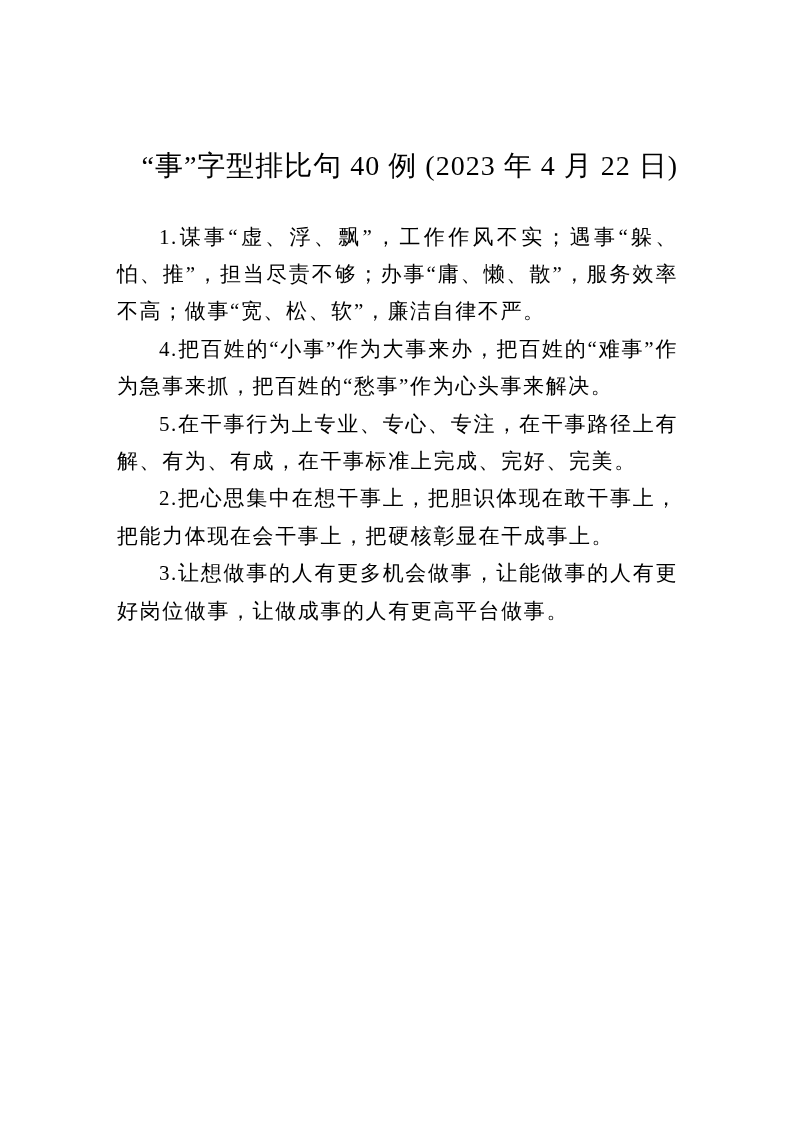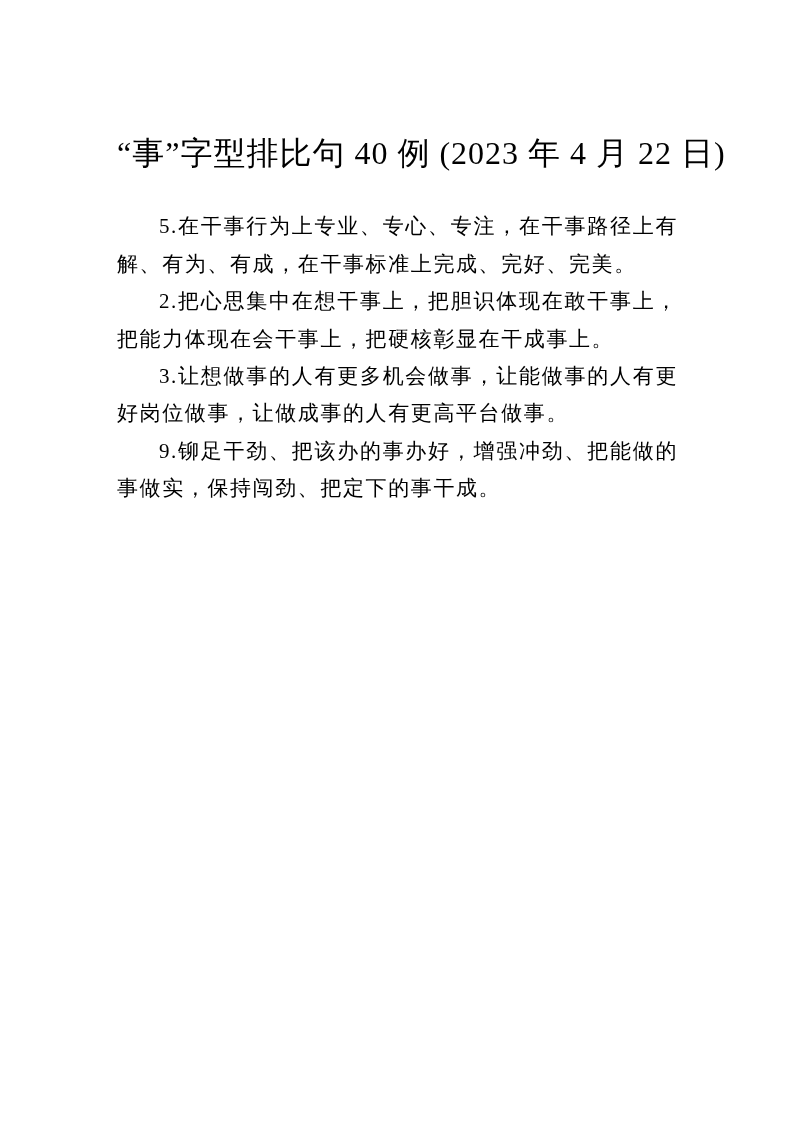--- a/index.html
+++ b/index.html
@@ -15,24 +15,24 @@
   .doc-page {
     box-sizing: border-box;
     width: 793px;
     height: 1122px;
     padding: 130px 115px 0 117px;
     background: #ffffff;
     color: #000000;
     font-family: "Liberation Serif", "DejaVu Serif", serif;
   }
   .doc-title {
-    margin: 0 0 32px 0;
-    font-size: 32px;
+    margin: 16px 0 32px 0;
+    font-size: 28px;
     font-weight: normal;
-    text-align: left;
+    text-align: right;
     letter-spacing: 1px;
     line-height: 1.45;
     white-space: nowrap;
   }
   .doc-body p {
     margin: 0;
     font-size: 21px;
     line-height: 37.4px;
     text-indent: 2em;
     text-align: justify;
@@ -40,18 +40,19 @@
     letter-spacing: 1.6px;
     word-break: break-all;
   }
 </style>
 </head>
 <body>
 
 <div class="doc-page">
   <h1 class="doc-title">“事”字型排比句 40 例 (2023 年 4 月 22 日)</h1>
   <div class="doc-body">
+    <p>1.谋事“虚、浮、飘”，工作作风不实；遇事“躲、怕、推”，担当尽责不够；办事“庸、懒、散”，服务效率不高；做事“宽、松、软”，廉洁自律不严。</p>
+    <p>4.把百姓的“小事”作为大事来办，把百姓的“难事”作为急事来抓，把百姓的“愁事”作为心头事来解决。</p>
     <p>5.在干事行为上专业、专心、专注，在干事路径上有解、有为、有成，在干事标准上完成、完好、完美。</p>
     <p>2.把心思集中在想干事上，把胆识体现在敢干事上，把能力体现在会干事上，把硬核彰显在干成事上。</p>
     <p>3.让想做事的人有更多机会做事，让能做事的人有更好岗位做事，让做成事的人有更高平台做事。</p>
-    <p>9.铆足干劲、把该办的事办好，增强冲劲、把能做的事做实，保持闯劲、把定下的事干成。</p>
   </div>
 </div>
 
 </body></html>

